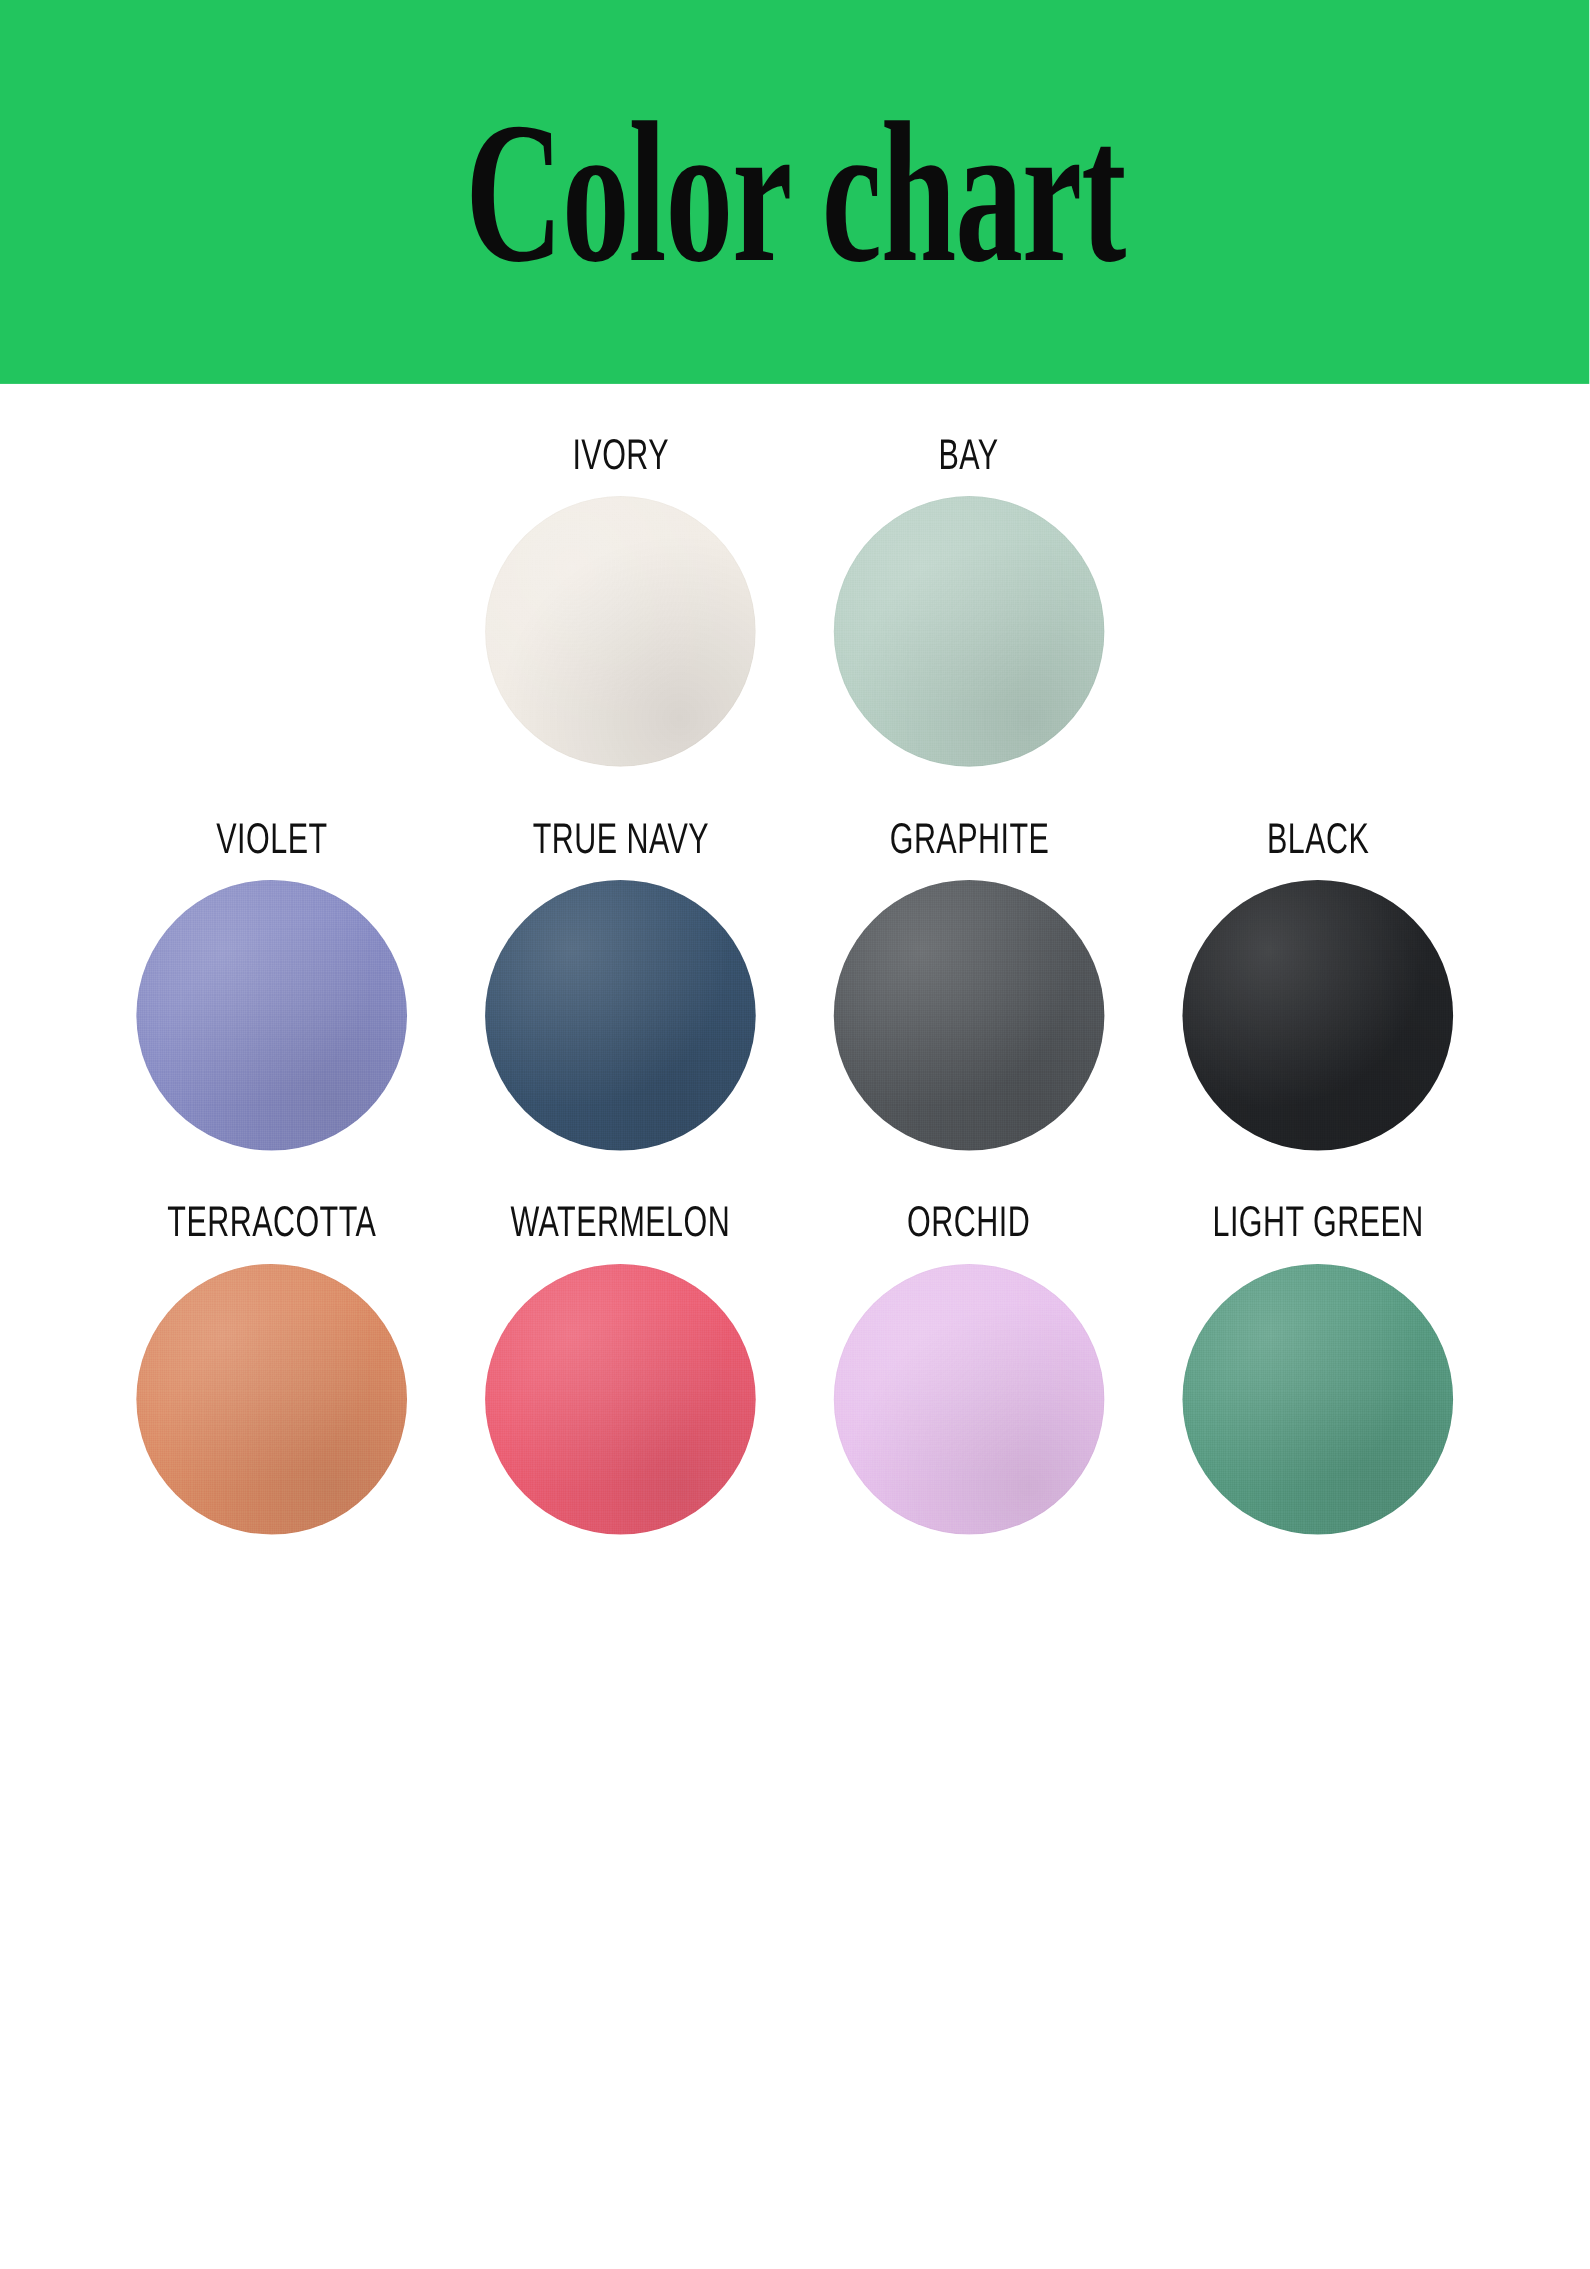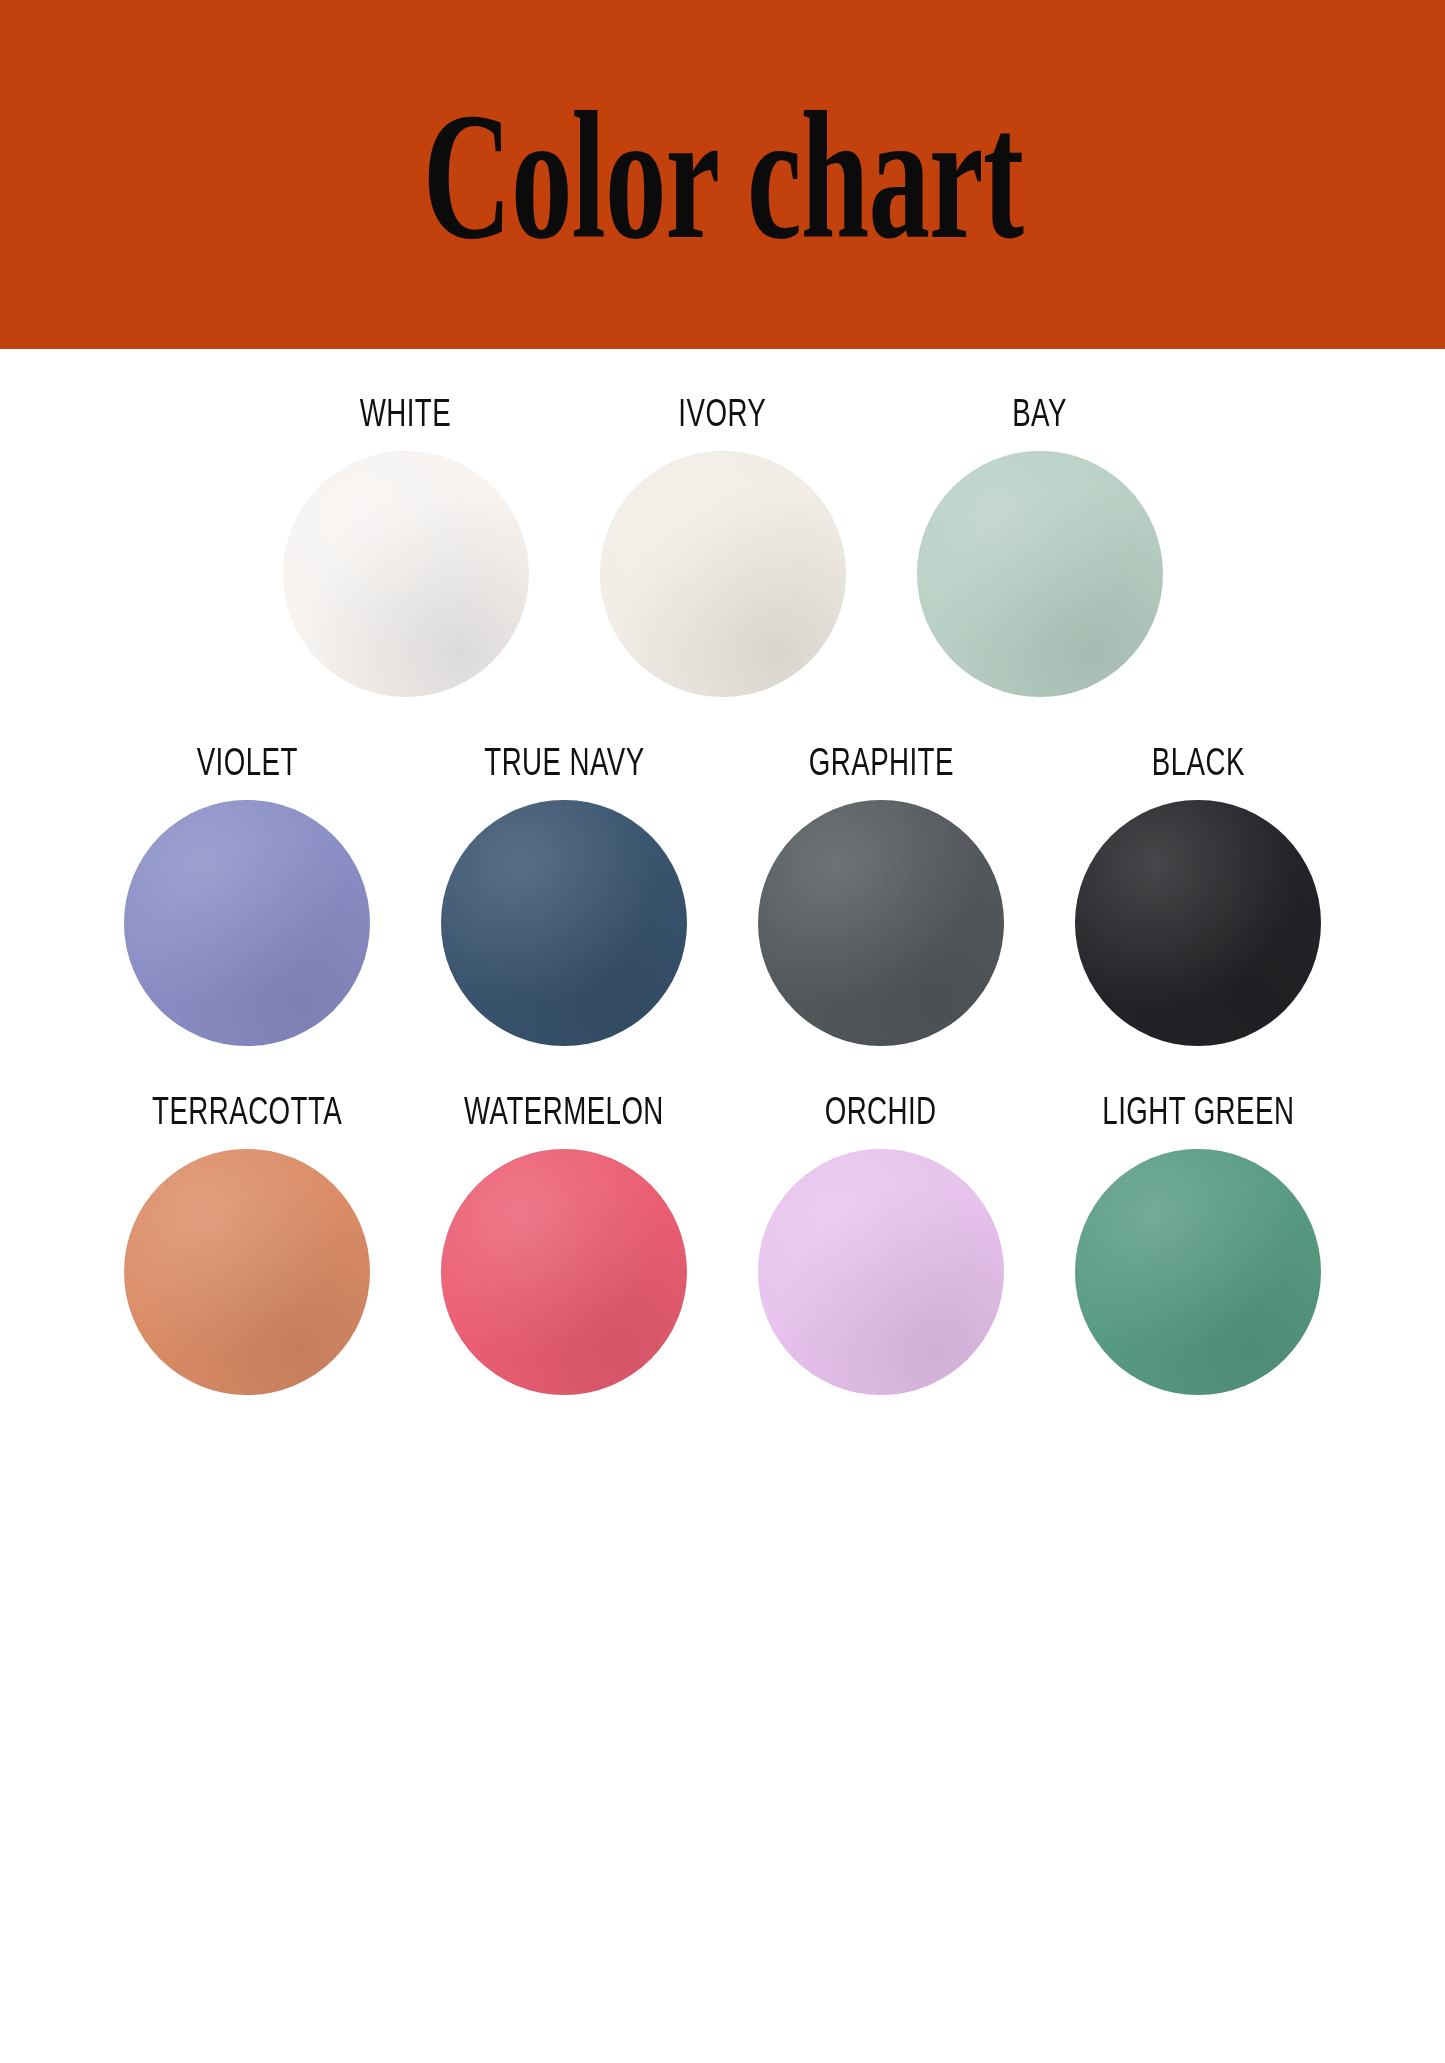--- a/index.html
+++ b/index.html
@@ -12,21 +12,21 @@
     background: #ffffff;
     font-family: "Liberation Sans", sans-serif;
     overflow: hidden;
     position: relative;
   }
 
   
   .header {
     width: 100%;
     height: 349px;
-    background: #c2410c;
+    background: #22c55e;
     display: flex;
     align-items: center;
     justify-content: center;
     box-sizing: border-box;
   }
   .header-title {
     font-family: "Liberation Serif", serif;
     font-weight: 700;
     font-size: 150px;
     line-height: 1;
@@ -126,24 +126,20 @@
 
 <div class="header">
   <h1 class="header-title">Color chart</h1>
 </div>
 
 <div class="chart-body">
   <div class="top-gap"></div>
   <div id="rows-container">
       <div class="swatch-row">
         <div class="swatch-cell">
-          <div class="swatch-label">WHITE</div>
-          <div class="swatch-circle light-edge" style="background-color: rgb(247, 244, 242);"></div>
-        </div>
-        <div class="swatch-cell">
           <div class="swatch-label">IVORY</div>
           <div class="swatch-circle light-edge" style="background-color: rgb(242, 237, 230);"></div>
         </div>
         <div class="swatch-cell">
           <div class="swatch-label">BAY</div>
           <div class="swatch-circle light-edge" style="background-color: rgb(185, 209, 198);"></div>
         </div>
       </div>
       <div class="row-gap-1"></div>
       <div class="swatch-row">

